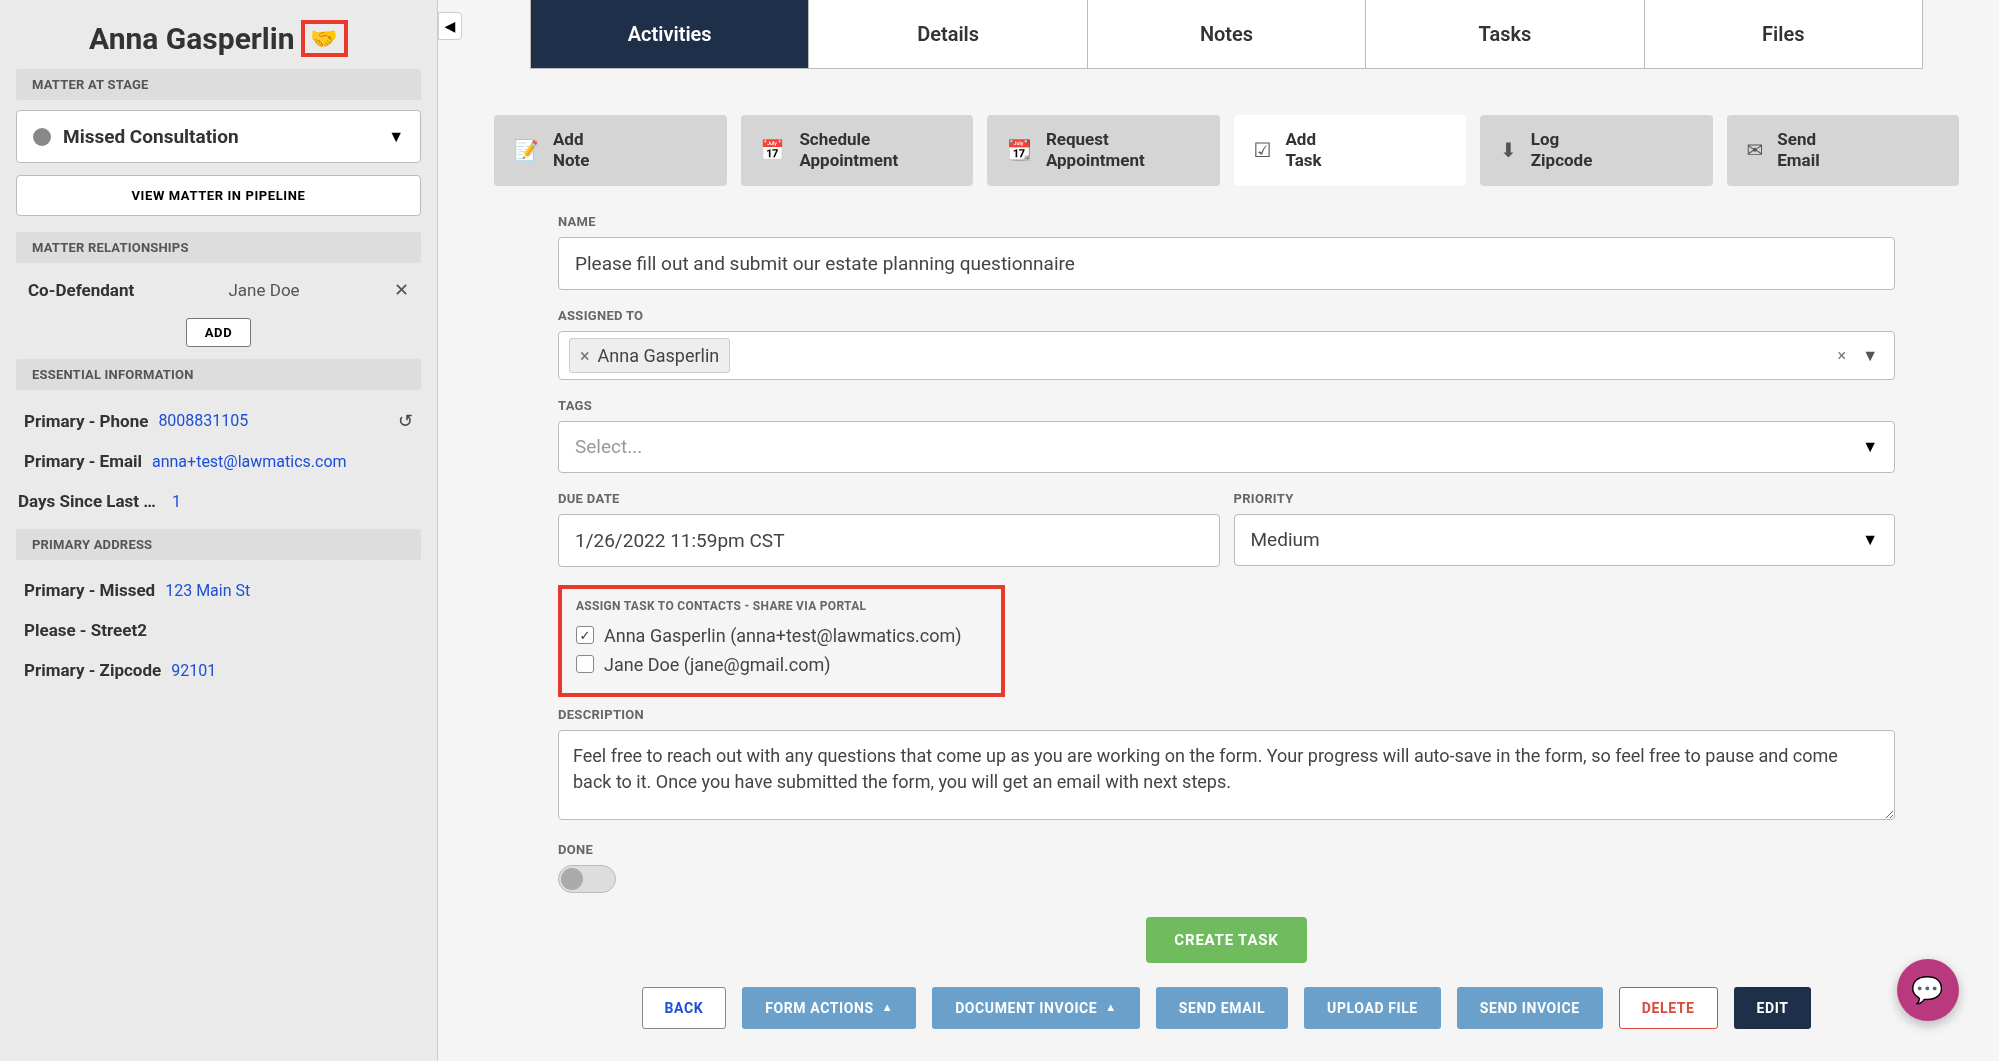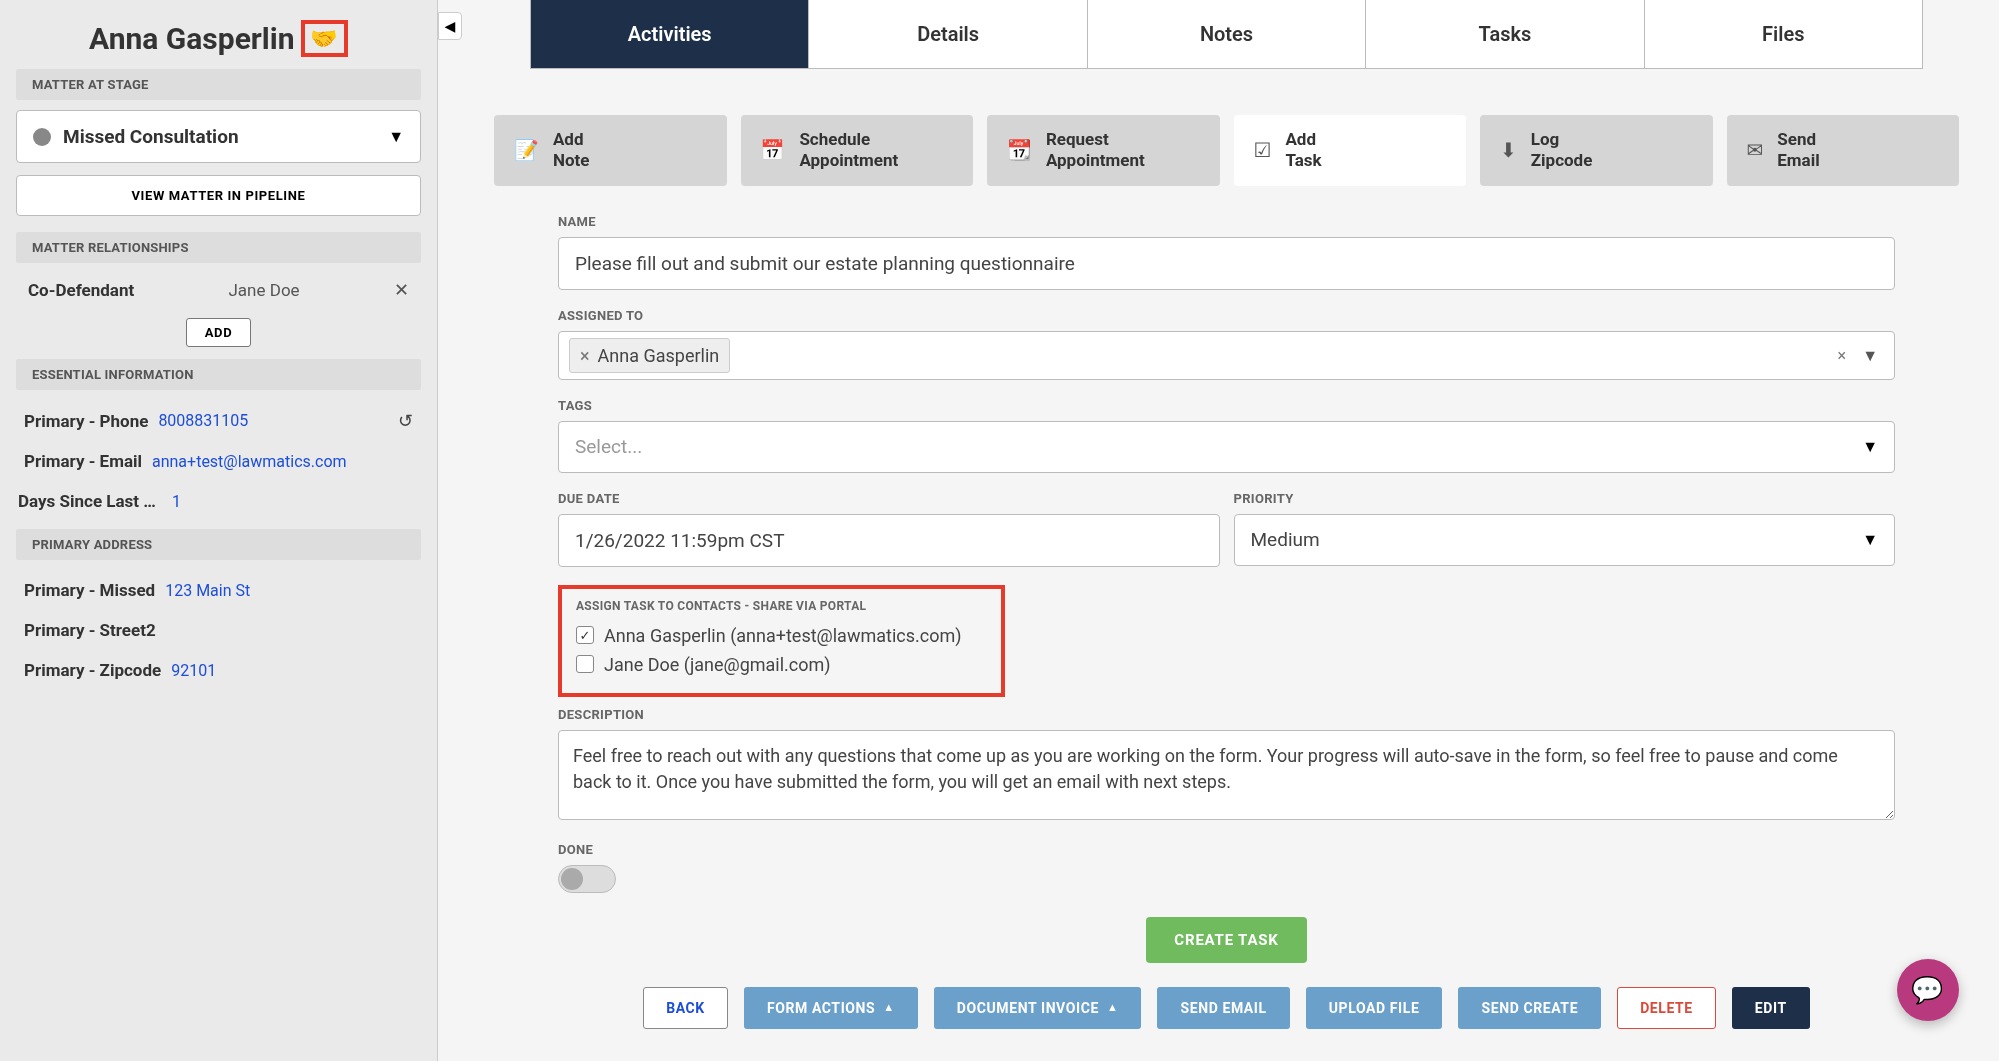--- a/index.html
+++ b/index.html
@@ -124,21 +124,21 @@
     <span class="info-label">Days Since Last …</span>
     <span class="info-val">1</span>
   </div>
 
   <div class="section-label">PRIMARY ADDRESS</div>
   <div class="info-row">
     <span class="info-label">Primary - Missed</span>
     <span class="info-val">123 Main St</span>
   </div>
   <div class="info-row">
-    <span class="info-label">Primary - Street2</span>
+    <span class="info-label">Please - Street2</span>
     <span class="info-val"></span>
   </div>
   <div class="info-row">
     <span class="info-label">Primary - Zipcode</span>
     <span class="info-val">92101</span>
   </div>
 </div>
 
 <div class="collapse-btn">
   <span>◀</span>
@@ -261,21 +261,21 @@
     <div class="b-btn b-blue">
       <span>FORM ACTIONS</span>
       <span class="caret-up">▲</span>
     </div>
     <div class="b-btn b-blue">
       <span>DOCUMENT INVOICE</span>
       <span class="caret-up">▲</span>
     </div>
     <div class="b-btn b-blue">SEND EMAIL</div>
     <div class="b-btn b-blue">UPLOAD FILE</div>
-    <div class="b-btn b-blue">SEND CREATE</div>
+    <div class="b-btn b-blue">SEND INVOICE</div>
     <div class="b-btn b-red-outline">DELETE</div>
     <div class="b-btn b-navy">EDIT</div>
   </div>
 
 </div>
 
 <div class="fab">
   <span>💬</span>
 </div>
 

